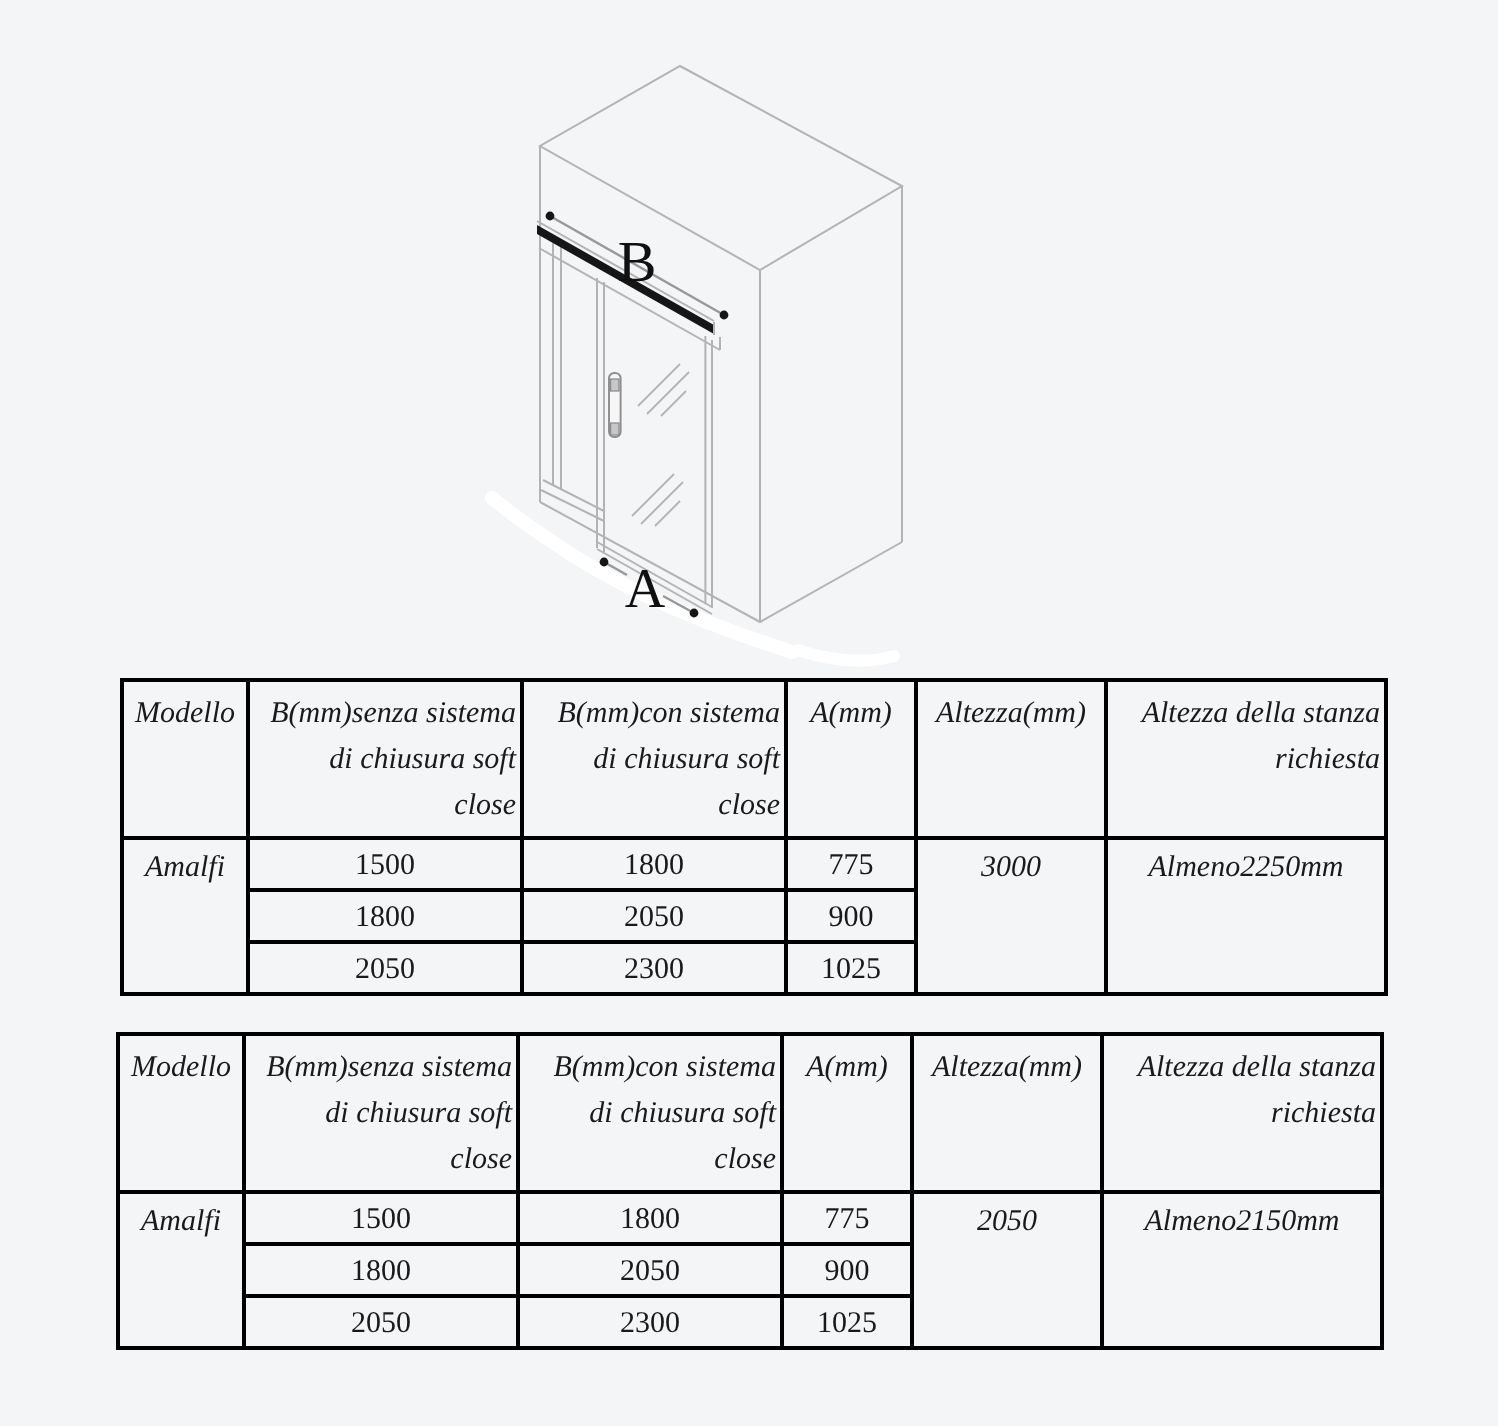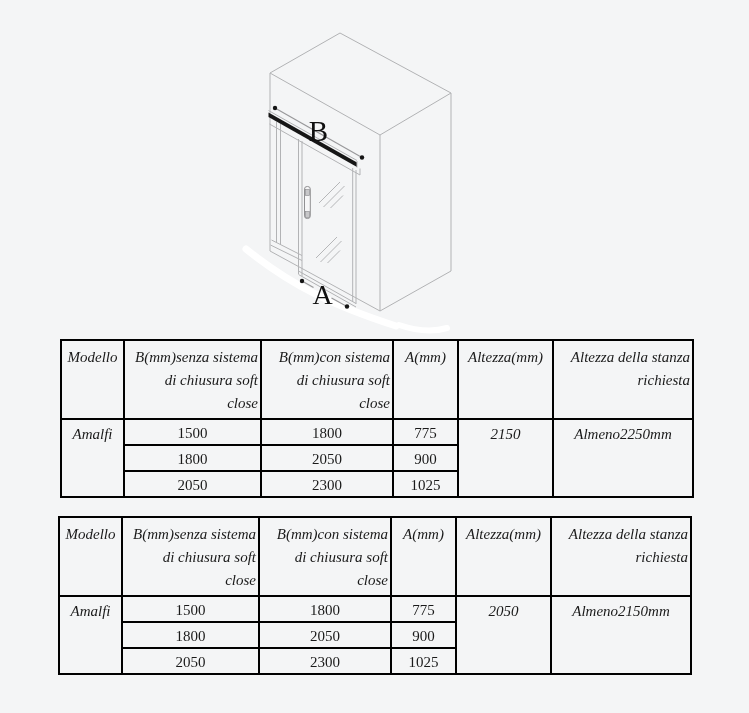--- a/index.html
+++ b/index.html
@@ -126,21 +126,21 @@
     <th class="hdr-left">B(mm)con sistema di chiusura soft close</th>
     <th class="hdr-center">A(mm)</th>
     <th class="hdr-center">Altezza(mm)</th>
     <th class="hdr-left">Altezza della stanza richiesta</th>
   </tr>
   <tr class="drow">
     <td class="cell-span" rowspan="3">Amalfi</td>
     <td class="cell-num">1500</td>
     <td class="cell-num">1800</td>
     <td class="cell-num">775</td>
-    <td class="cell-span" rowspan="3">2150</td>
+    <td class="cell-span" rowspan="3">3000</td>
     <td class="cell-span" rowspan="3">Almeno2250mm</td>
   </tr>
   <tr class="drow">
     <td class="cell-num">1800</td>
     <td class="cell-num">2050</td>
     <td class="cell-num">900</td>
   </tr>
   <tr class="drow">
     <td class="cell-num">2050</td>
     <td class="cell-num">2300</td>

